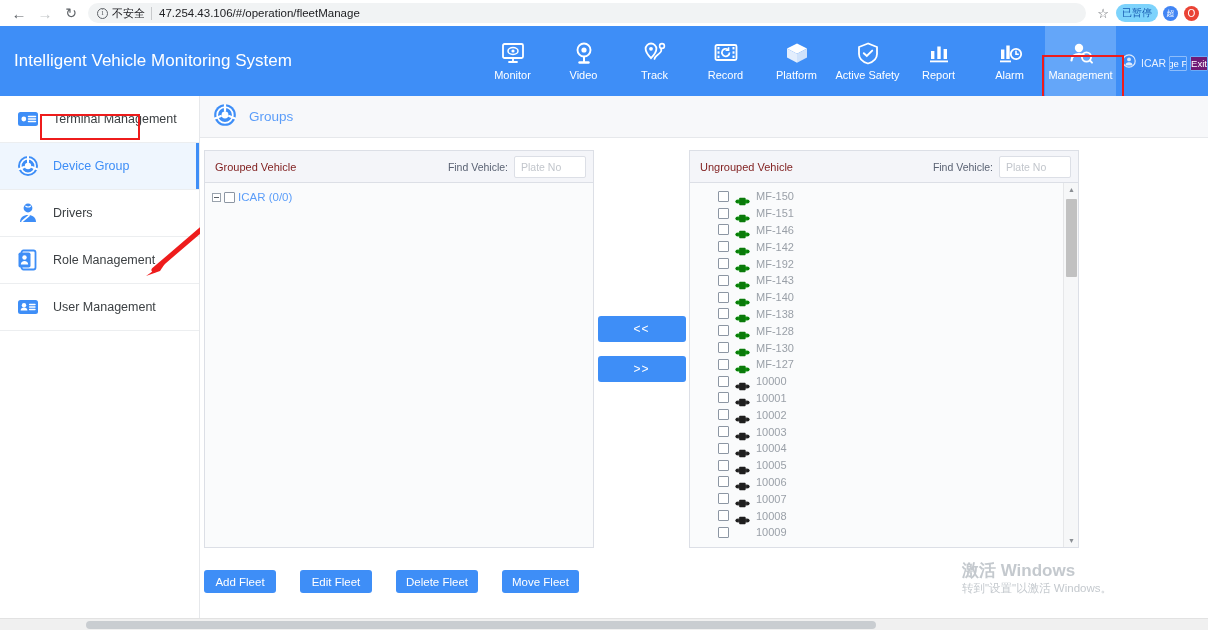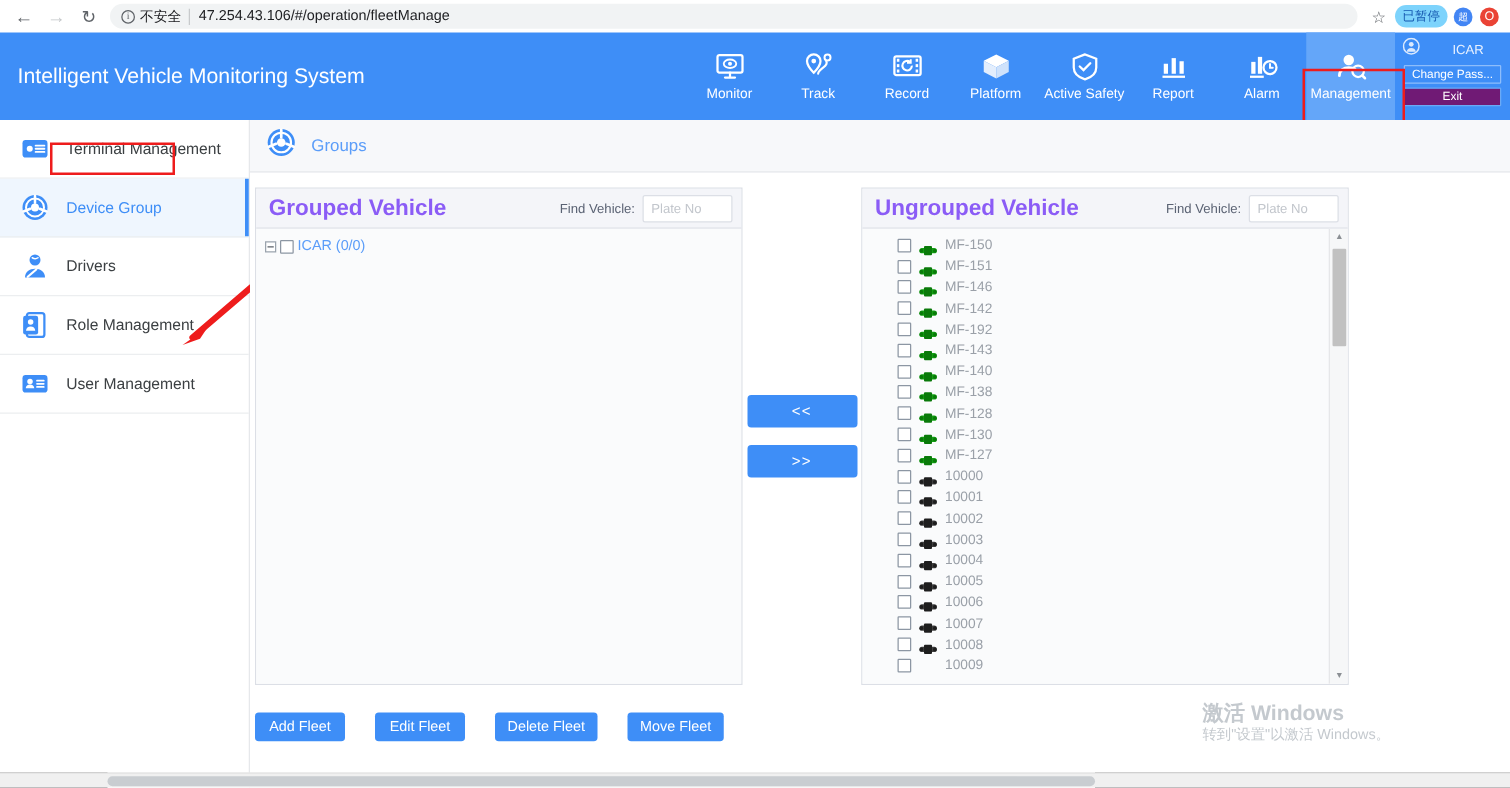--- a/index.html
+++ b/index.html
@@ -63,21 +63,21 @@
   .nav-items { display: flex; align-items: stretch; flex: none; }
   .nav-item {
     width: 71px; display: flex; flex-direction: column; align-items: center;
     justify-content: center; color: #ffffff; font-size: 11px; gap: 5px;
     position: relative;
   }
   .nav-item.active { background: #64a6f9; }
   .nav-item svg { display: block; }
   .nav-label { line-height: 1; }
   .user-box {
-    width: 92px; display: flex; flex-direction: column; align-items: center;
+    width: 92px; display: flex; flex-direction: row; align-items: center;
     justify-content: flex-start; padding-top: 4px; gap: 3px; flex: none;
     position: relative;
   }
   .user-row { display: flex; align-items: center; gap: 5px; width: 100%; padding-left: 6px; }
   .user-name { color: #e8f1ff; font-size: 10.5px; flex: 1; text-align: center; }
   .user-btn {
     width: 78px; height: 15px; font-size: 9.5px; color: #ffffff;
     display: flex; align-items: center; justify-content: center;
     border: 1px solid #8dbdfb; background: transparent; border-radius: 1px;
     white-space: nowrap; overflow: hidden;
@@ -123,21 +123,21 @@
 
   .panels { display: flex; padding: 12px 0 0 4px; height: 410px; }
   .panel {
     width: 390px; border: 1px solid #dcdfe6; background: #fff;
     display: flex; flex-direction: column; flex: none;
   }
   .panel-head {
     height: 32px; background: #f4f5f9; border-bottom: 1px solid #dcdfe6;
     display: flex; align-items: center; padding: 0 7px 0 10px; gap: 6px;
   }
-  .panel-title { font-size: 18px; font-weight: bold; color: #8b5cf6; flex: 1; }
+  .panel-title { font-size: 11px; font-weight: normal; color: #7f1d1d; flex: 1; }
   .find-label { font-size: 10.5px; color: #5a6273; white-space: nowrap; }
   .find-input {
     width: 72px; height: 22px; border: 1px solid #dcdfe6; background: #fff;
     font-size: 10.5px; color: #c2c6cc; padding: 0 6px; border-radius: 2px;
     font-family: "Liberation Sans", sans-serif;
   }
   .find-input::placeholder { color: #c2c6cc; }
   .tree {
     flex: 1; background: #fafbfc; overflow: hidden; position: relative;
     padding: 5px 0 0 0;
@@ -245,20 +245,31 @@
         <svg width="26" height="24" viewBox="0 0 26 24" fill="none">
           <rect x="3" y="3" width="20" height="14" rx="1.5" stroke="#fff" stroke-width="1.8"></rect>
           <ellipse cx="13" cy="10" rx="5" ry="3.4" stroke="#fff" stroke-width="1.5"></ellipse>
           <circle cx="13" cy="10" r="1.6" fill="#fff"></circle>
           <path d="M13 17v3M9 21h8" stroke="#fff" stroke-width="1.8" stroke-linecap="round"></path>
         </svg>
       </span>
       <span class="nav-label">Monitor</span>
     </div>
 
+    <div class="nav-item">
+      <span>
+        <svg width="26" height="24" viewBox="0 0 26 24" fill="none">
+          <circle cx="13" cy="9" r="6.5" stroke="#fff" stroke-width="1.9"></circle>
+          <circle cx="13" cy="9" r="2.6" fill="#fff"></circle>
+          <path d="M13 15.5V21" stroke="#fff" stroke-width="2"></path>
+          <path d="M8.5 21.5h9" stroke="#fff" stroke-width="2.4" stroke-linecap="round"></path>
+        </svg>
+      </span>
+      <span class="nav-label">Video</span>
+    </div>
 
     <div class="nav-item">
       <span>
         <svg width="26" height="24" viewBox="0 0 26 24" fill="none">
           <path d="M9 2.5c-3 0-5.4 2.4-5.4 5.3 0 3.9 5.4 9.4 5.4 9.4s5.4-5.5 5.4-9.4c0-2.9-2.4-5.3-5.4-5.3z" stroke="#fff" stroke-width="1.8"></path>
           <circle cx="9" cy="7.8" r="1.9" fill="#fff"></circle>
           <circle cx="20" cy="5" r="2.4" stroke="#fff" stroke-width="1.6"></circle>
           <path d="M19 8c1.5 2.5-1 4-3 5.5-2 1.5-3.5 2.8-3.5 4.5" stroke="#fff" stroke-width="1.7" stroke-linecap="round"></path>
         </svg>
       </span>

